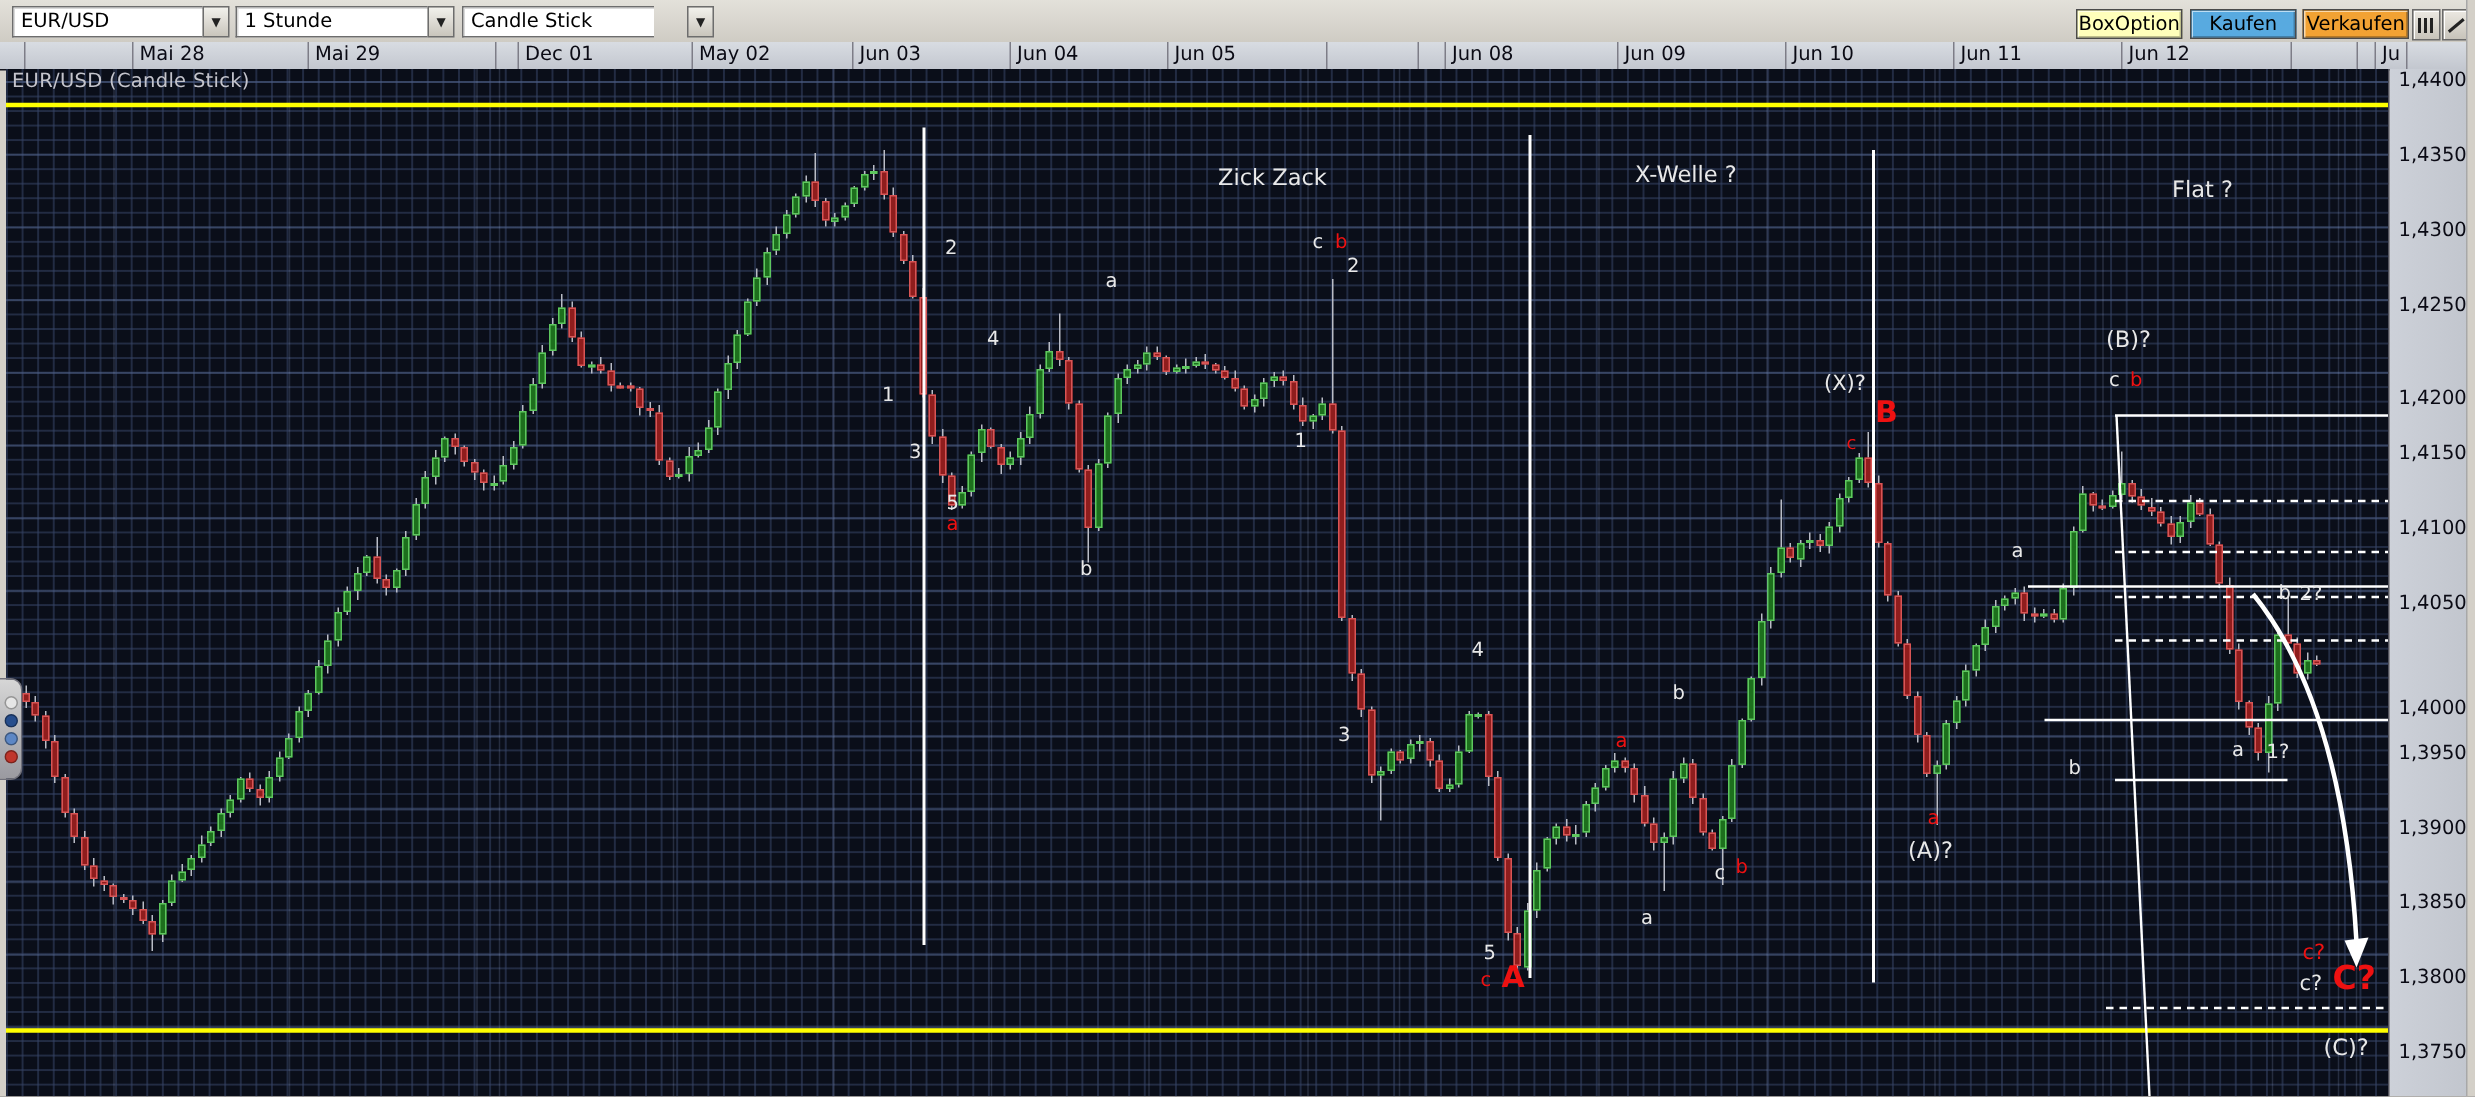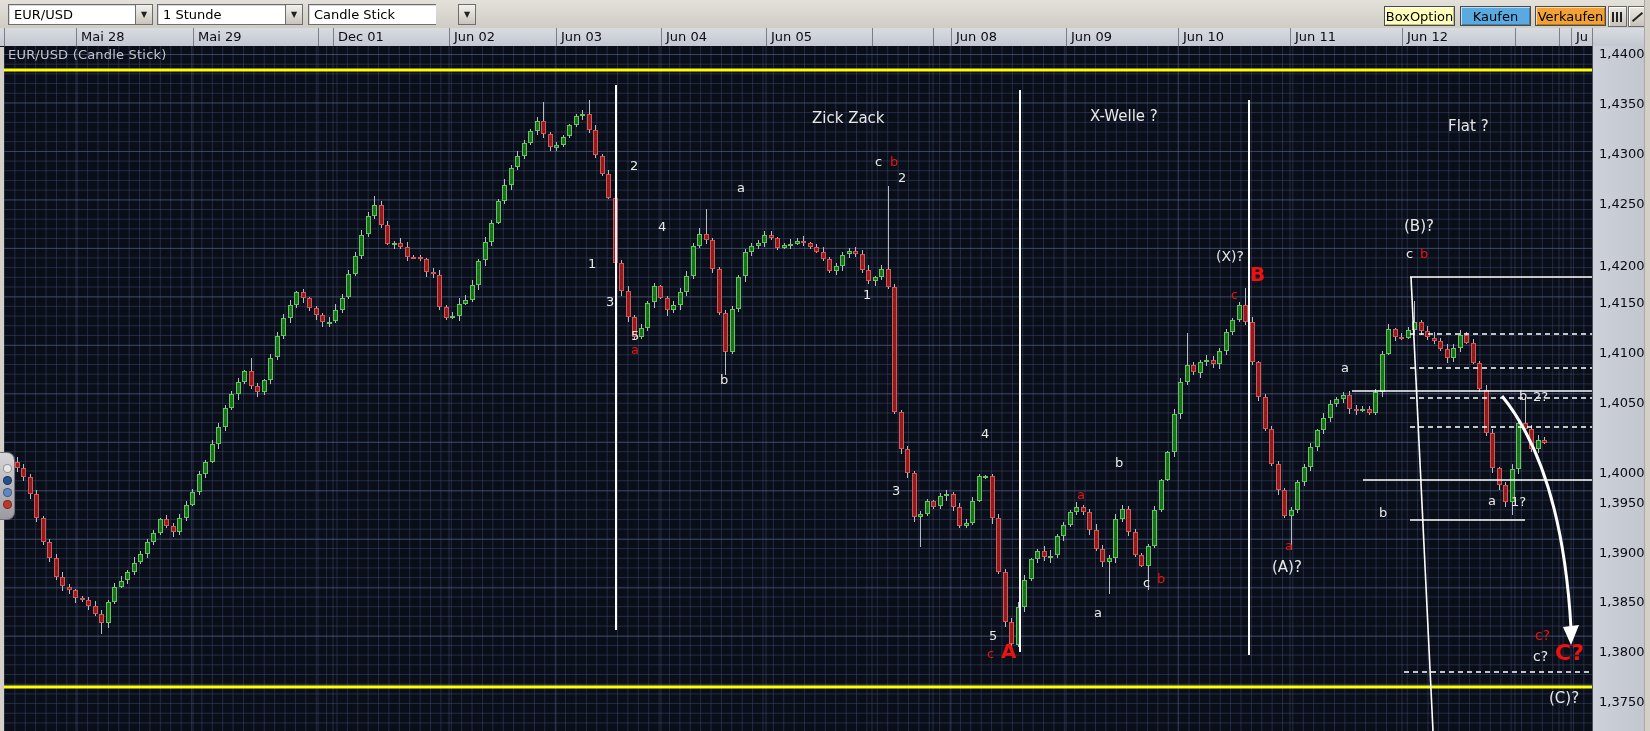--- a/index.html
+++ b/index.html
@@ -8,21 +8,21 @@
   #toolbar{position:absolute;left:0;top:0;width:1650px;height:28px;background:linear-gradient(#e3e1da,#cfccc4);border-bottom:1px solid #9a9a9a;}
   .combo{position:absolute;top:4px;height:21px;display:flex;}
   .combo-field{height:100%;background:#fff;border:1px solid #6d6d6d;border-right:none;box-shadow:inset 1px 1px 0 rgba(0,0,0,.15);font-size:13px;color:#000;display:flex;align-items:center;padding-left:5px;box-sizing:border-box;}
   .combo-btn{width:18px;height:100%;background:linear-gradient(#f2f1ec,#c9c5bc);border:1px solid #6d6d6d;box-sizing:border-box;display:flex;align-items:center;justify-content:center;font-size:8px;color:#222;}
   .tbtn{position:absolute;top:6px;height:20px;border:1px solid #4a4a4a;box-shadow:inset 1px 1px 0 rgba(255,255,255,.6),inset -1px -1px 0 rgba(0,0,0,.25);font-size:13px;color:#000;display:flex;align-items:center;justify-content:center;box-sizing:border-box;cursor:pointer;}
   .iconbtn{position:absolute;top:6px;width:19px;height:21px;background:linear-gradient(#ece9e2,#c7c3ba);border:1px solid #6a6a6a;box-shadow:inset 1px 1px 0 #fff;box-sizing:border-box;display:flex;align-items:flex-end;justify-content:center;padding-bottom:4px;}
   .histo{width:11px;height:10px;background:repeating-linear-gradient(to right,#222 0 2px,transparent 2px 4px);}
   .diag{width:13px;height:2px;background:#222;transform:rotate(-40deg);margin-bottom:4px;}
   
   #datebar{position:absolute;left:0;top:28px;width:1650px;height:18px;background:linear-gradient(#d8dce2,#c3c7cf);border-bottom:1px solid #15151f;}
-  .dseg{position:absolute;top:0;height:18px;border-left:1px solid #7d7d87;box-sizing:border-box;font-size:13px;color:#0a0a14;line-height:18px;padding-left:4px;overflow:hidden;white-space:nowrap;}
+  .dseg{position:absolute;top:0;height:18px;border-left:1px solid #7d7d87;box-sizing:border-box;font-size:13px;color:#0a0a14;line-height:18px;padding-left:4px;overflow:hidden;white-space:nowrap;margin-left:12px;}
   
   #chart{position:absolute;left:4px;top:46px;width:1588px;height:685px;overflow:hidden;
     background-color:#0a0e19;
     background-image:
       linear-gradient(to bottom, rgba(88,108,150,.40) 1px, transparent 1px),
       linear-gradient(to right,  rgba(54,68,102,.55) 1px, transparent 1px),
       linear-gradient(to bottom, rgba(54,68,102,.55) 1px, transparent 1px);
     background-size:100% 48.5px,10.4px 100%,100% 9.7px;
     background-position:0 8px,0 0,0 8px;}
   #chart-title{position:absolute;left:4px;top:1px;font-size:13px;color:#c4c4cc;z-index:4;letter-spacing:.2px;}
@@ -70,21 +70,21 @@
         <div class="diag"></div>
       </div>
   </div>
 
   <div id="datebar">
       <div class="dseg" style="left: 4px; width: 72px;"></div>
       <div class="dseg" style="left: 76px; width: 117px;">Mai 28</div>
       <div class="dseg" style="left: 193px; width: 125px;">Mai 29</div>
       <div class="dseg" style="left: 318px; width: 15px;"></div>
       <div class="dseg" style="left: 333px; width: 116px;">Dec 01</div>
-      <div class="dseg" style="left: 449px; width: 107px;">Jun 02</div>
+      <div class="dseg" style="left: 449px; width: 107px;">May 02</div>
       <div class="dseg" style="left: 556px; width: 105px;">Jun 03</div>
       <div class="dseg" style="left: 661px; width: 105px;">Jun 04</div>
       <div class="dseg" style="left: 766px; width: 106px;">Jun 05</div>
       <div class="dseg" style="left: 872px; width: 61px;"></div>
       <div class="dseg" style="left: 933px; width: 18px;"></div>
       <div class="dseg" style="left: 951px; width: 115px;">Jun 08</div>
       <div class="dseg" style="left: 1066px; width: 112px;">Jun 09</div>
       <div class="dseg" style="left: 1178px; width: 112px;">Jun 10</div>
       <div class="dseg" style="left: 1290px; width: 112px;">Jun 11</div>
       <div class="dseg" style="left: 1402px; width: 113px;">Jun 12</div>

